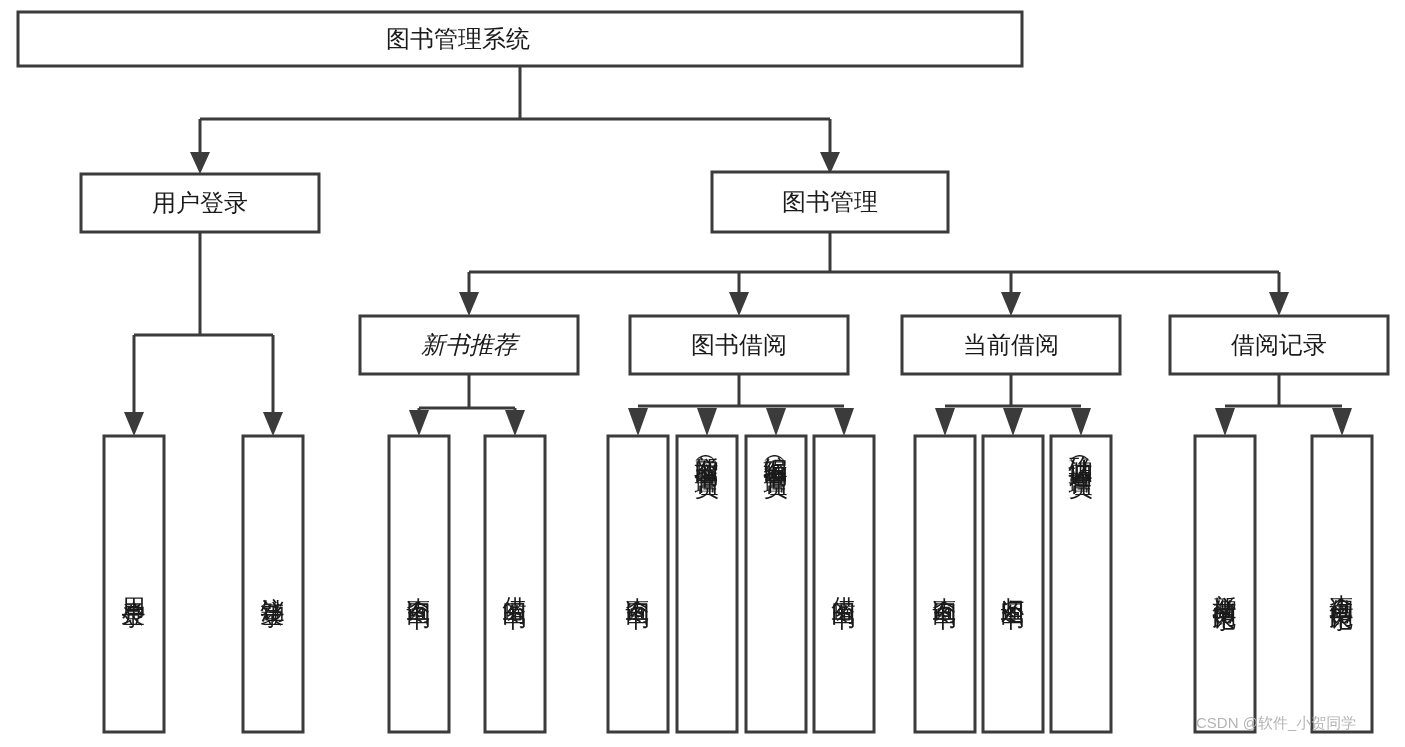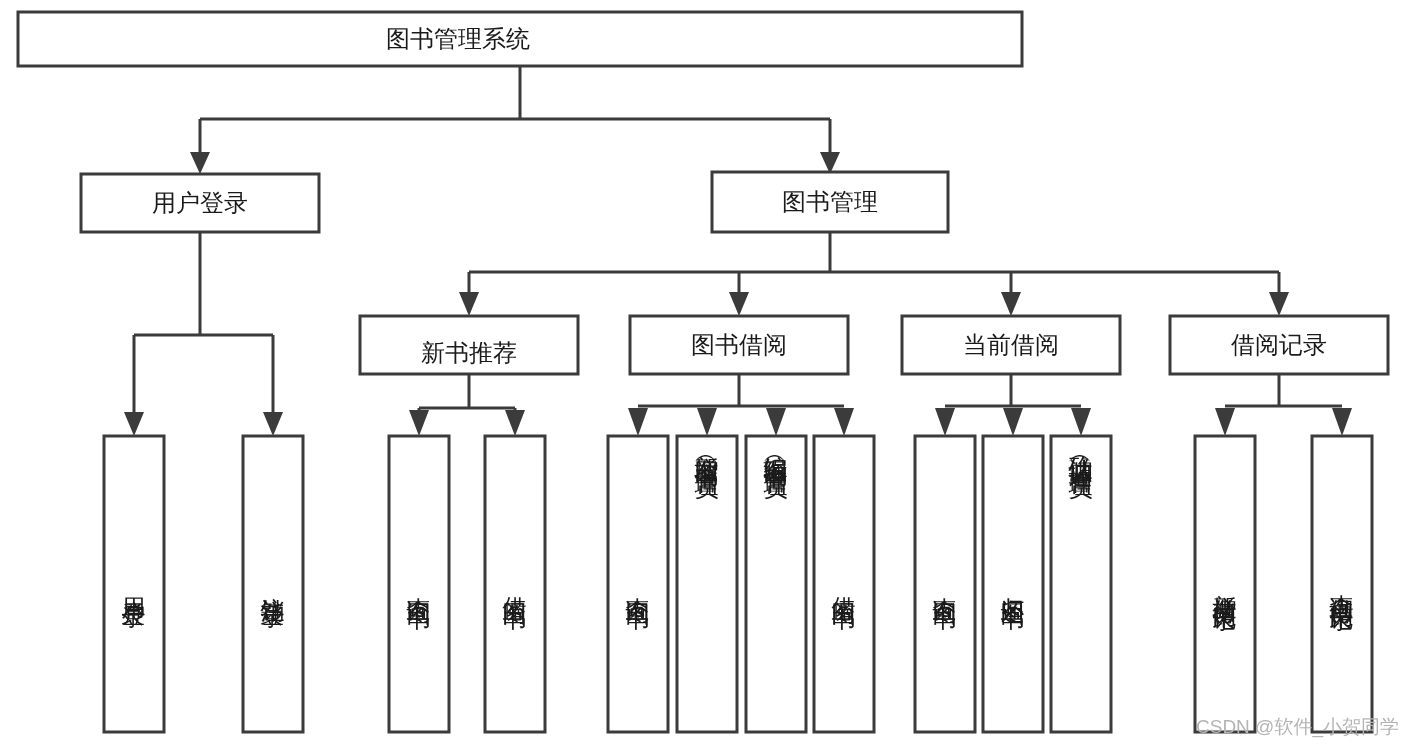--- a/index.html
+++ b/index.html
@@ -66,21 +66,21 @@
   }
   .horiz-text {
     font-family: "Liberation Sans", "DejaVu Sans", sans-serif;
     font-size: 24px;
     color: #1a1a1a;
     white-space: nowrap;
   }
   .watermark {
     position: absolute;
     font-family: "Liberation Sans", "DejaVu Sans", sans-serif;
-    font-size: 19px;
+    font-size: 15px;
     color: #b4b4b4;
     white-space: nowrap;
   }
 </style>
 </head>
 <body>
 
 <div id="diagram-root">
 
   <svg class="diagram-canvas" viewBox="0 0 1405 747">
@@ -183,21 +183,21 @@
 
   <div class="horiz-text-holder" style="left:18px; top:12px; width:880px; height:54px;">
     <span class="horiz-text">图书管理系统</span>
   </div>
   <div class="horiz-text-holder" style="left:81px; top:174px; width:238px; height:58px;">
     <span class="horiz-text">用户登录</span>
   </div>
   <div class="horiz-text-holder" style="left:712px; top:172px; width:236px; height:60px;border-radius:30px;">
     <span class="horiz-text">图书管理</span>
   </div>
-  <div class="horiz-text-holder" style="left:360px; top:324px; width:218px; height:58px;">
+  <div class="horiz-text-holder" style="left:360px; top:316px; width:218px; height:58px;font-style:italic;">
     <span class="horiz-text">新书推荐</span>
   </div>
   <div class="horiz-text-holder" style="left:630px; top:316px; width:218px; height:58px;">
     <span class="horiz-text">图书借阅</span>
   </div>
   <div class="horiz-text-holder" style="left:902px; top:316px; width:218px; height:58px;">
     <span class="horiz-text">当前借阅</span>
   </div>
   <div class="horiz-text-holder" style="left:1170px; top:316px; width:218px; height:58px;border-radius:9px;">
     <span class="horiz-text">借阅记录</span>

